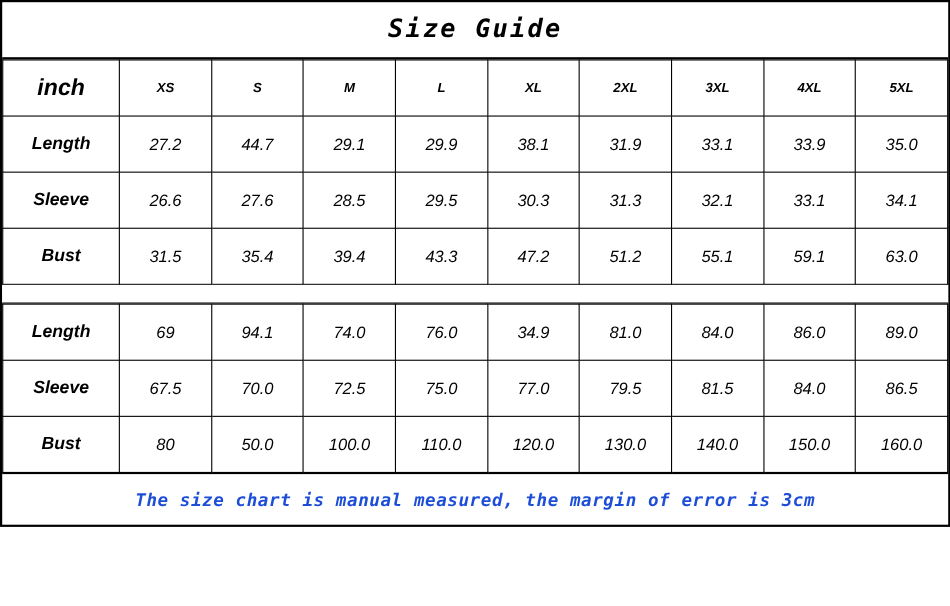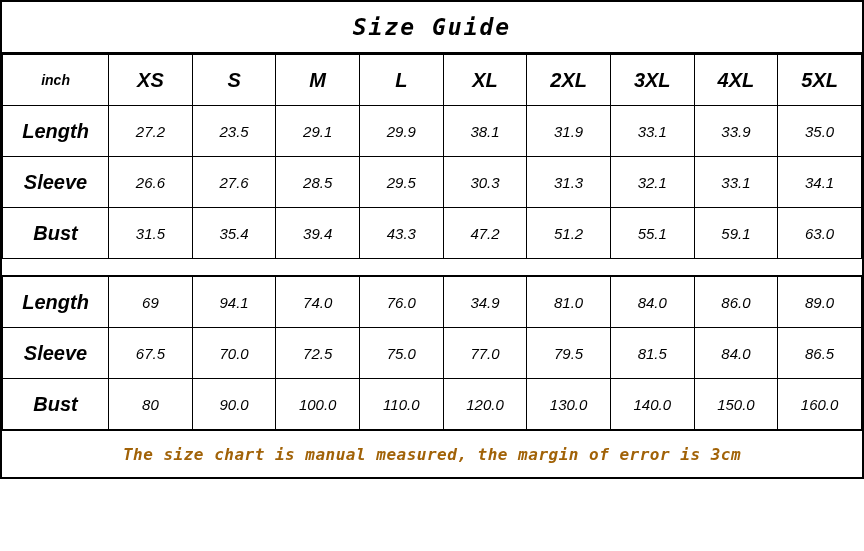--- a/index.html
+++ b/index.html
@@ -48,29 +48,29 @@
     border: 1px solid #000000;
     text-align: center;
     vertical-align: middle;
     font-size: 15px;
     color: #000000;
     height: 50px;
     padding: 0;
   }
   table.size-table td.head {
     font-weight: 700;
-    font-size: 20px;
+    font-size: 12px;
   }
   table.size-table td.rowlabel {
     font-weight: 700;
-    font-size: 20px;
+    font-size: 16px;
   }
   table.size-table td.unit {
     font-weight: 700;
-    font-size: 14px;
+    font-size: 21px;
   }
   .block {
     width: 100%;
   }
   .spacer-block {
     height: 48px;
     border-bottom: 1px solid #000000;
     background: #ffffff;
   }
   .footer-bar {
@@ -79,21 +79,21 @@
     display: flex;
     align-items: center;
     justify-content: center;
     min-height: 46px;
   }
   .footer-text {
     font-family: "DejaVu Sans Mono", monospace;
     font-size: 16px;
     font-weight: 700;
     letter-spacing: 0.5px;
-    color: #a16207;
+    color: #1d4ed8;
     text-align: center;
   }
   
   col.first { width: 104px; }
   col.rest { width: 82px; }
 </style>
 </head>
 <body>
 
 <div class="sheet">
@@ -124,21 +124,21 @@
         <td class="head">L</td>
         <td class="head">XL</td>
         <td class="head">2XL</td>
         <td class="head">3XL</td>
         <td class="head">4XL</td>
         <td class="head">5XL</td>
       </tr>
       <tr>
         <td class="rowlabel">Length</td>
         <td>27.2</td>
-        <td>23.5</td>
+        <td>44.7</td>
         <td>29.1</td>
         <td>29.9</td>
         <td>38.1</td>
         <td>31.9</td>
         <td>33.1</td>
         <td>33.9</td>
         <td>35.0</td>
       </tr>
       <tr>
         <td class="rowlabel">Sleeve</td>
@@ -203,21 +203,21 @@
         <td>75.0</td>
         <td>77.0</td>
         <td>79.5</td>
         <td>81.5</td>
         <td>84.0</td>
         <td>86.5</td>
       </tr>
       <tr>
         <td class="rowlabel">Bust</td>
         <td>80</td>
-        <td>90.0</td>
+        <td>50.0</td>
         <td>100.0</td>
         <td>110.0</td>
         <td>120.0</td>
         <td>130.0</td>
         <td>140.0</td>
         <td>150.0</td>
         <td>160.0</td>
       </tr>
     </tbody>
   </table>

